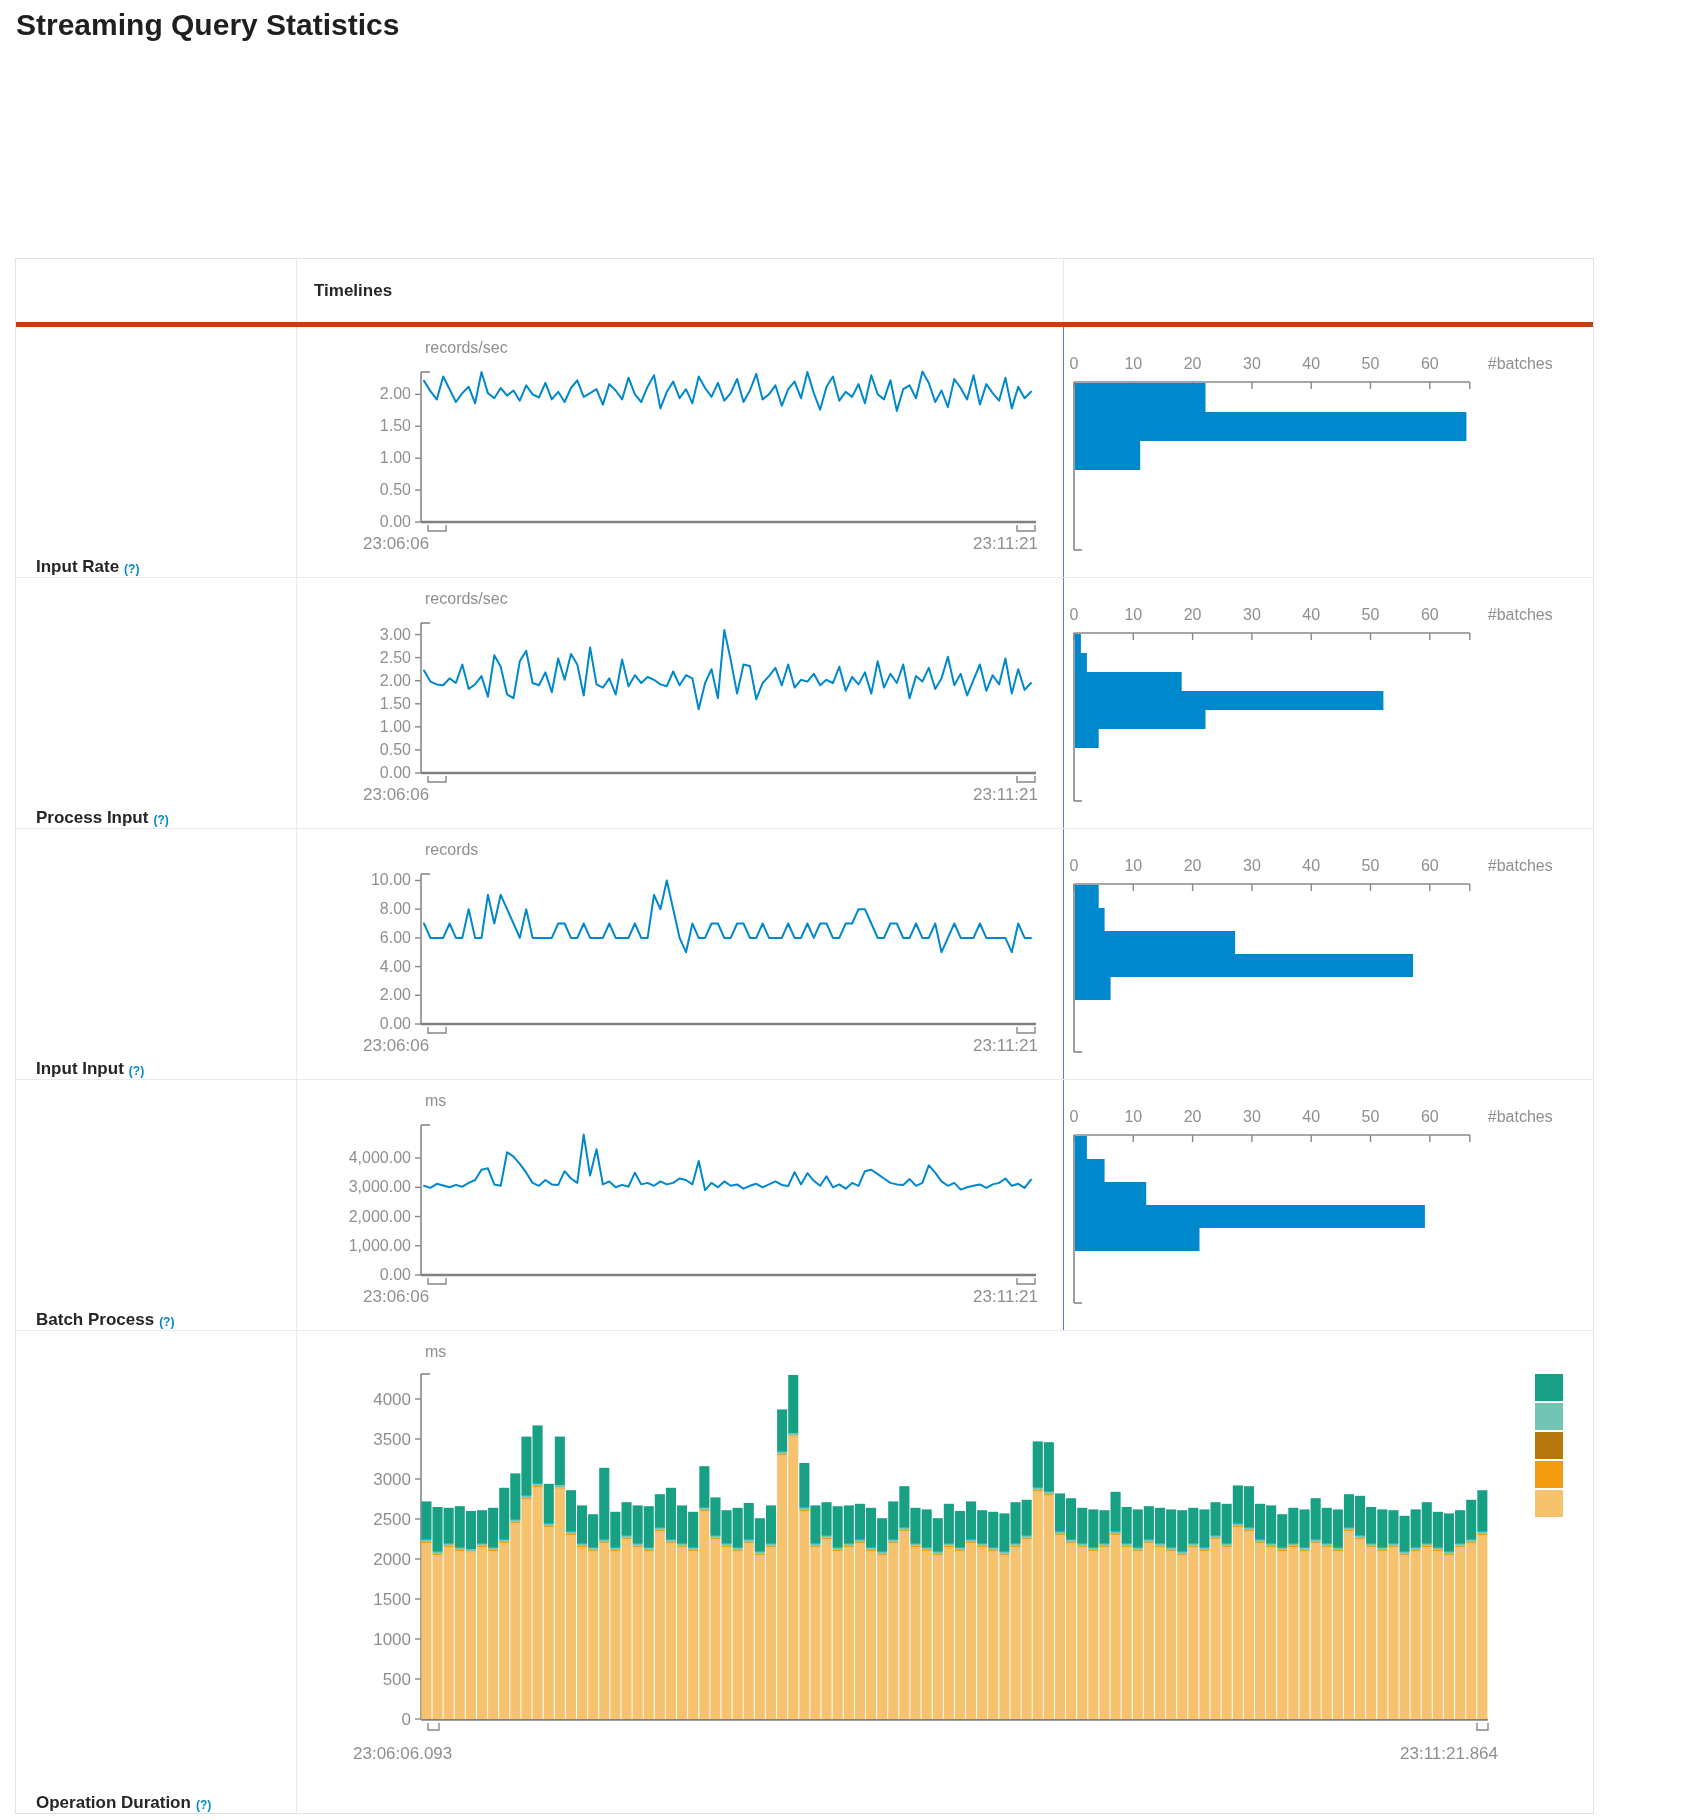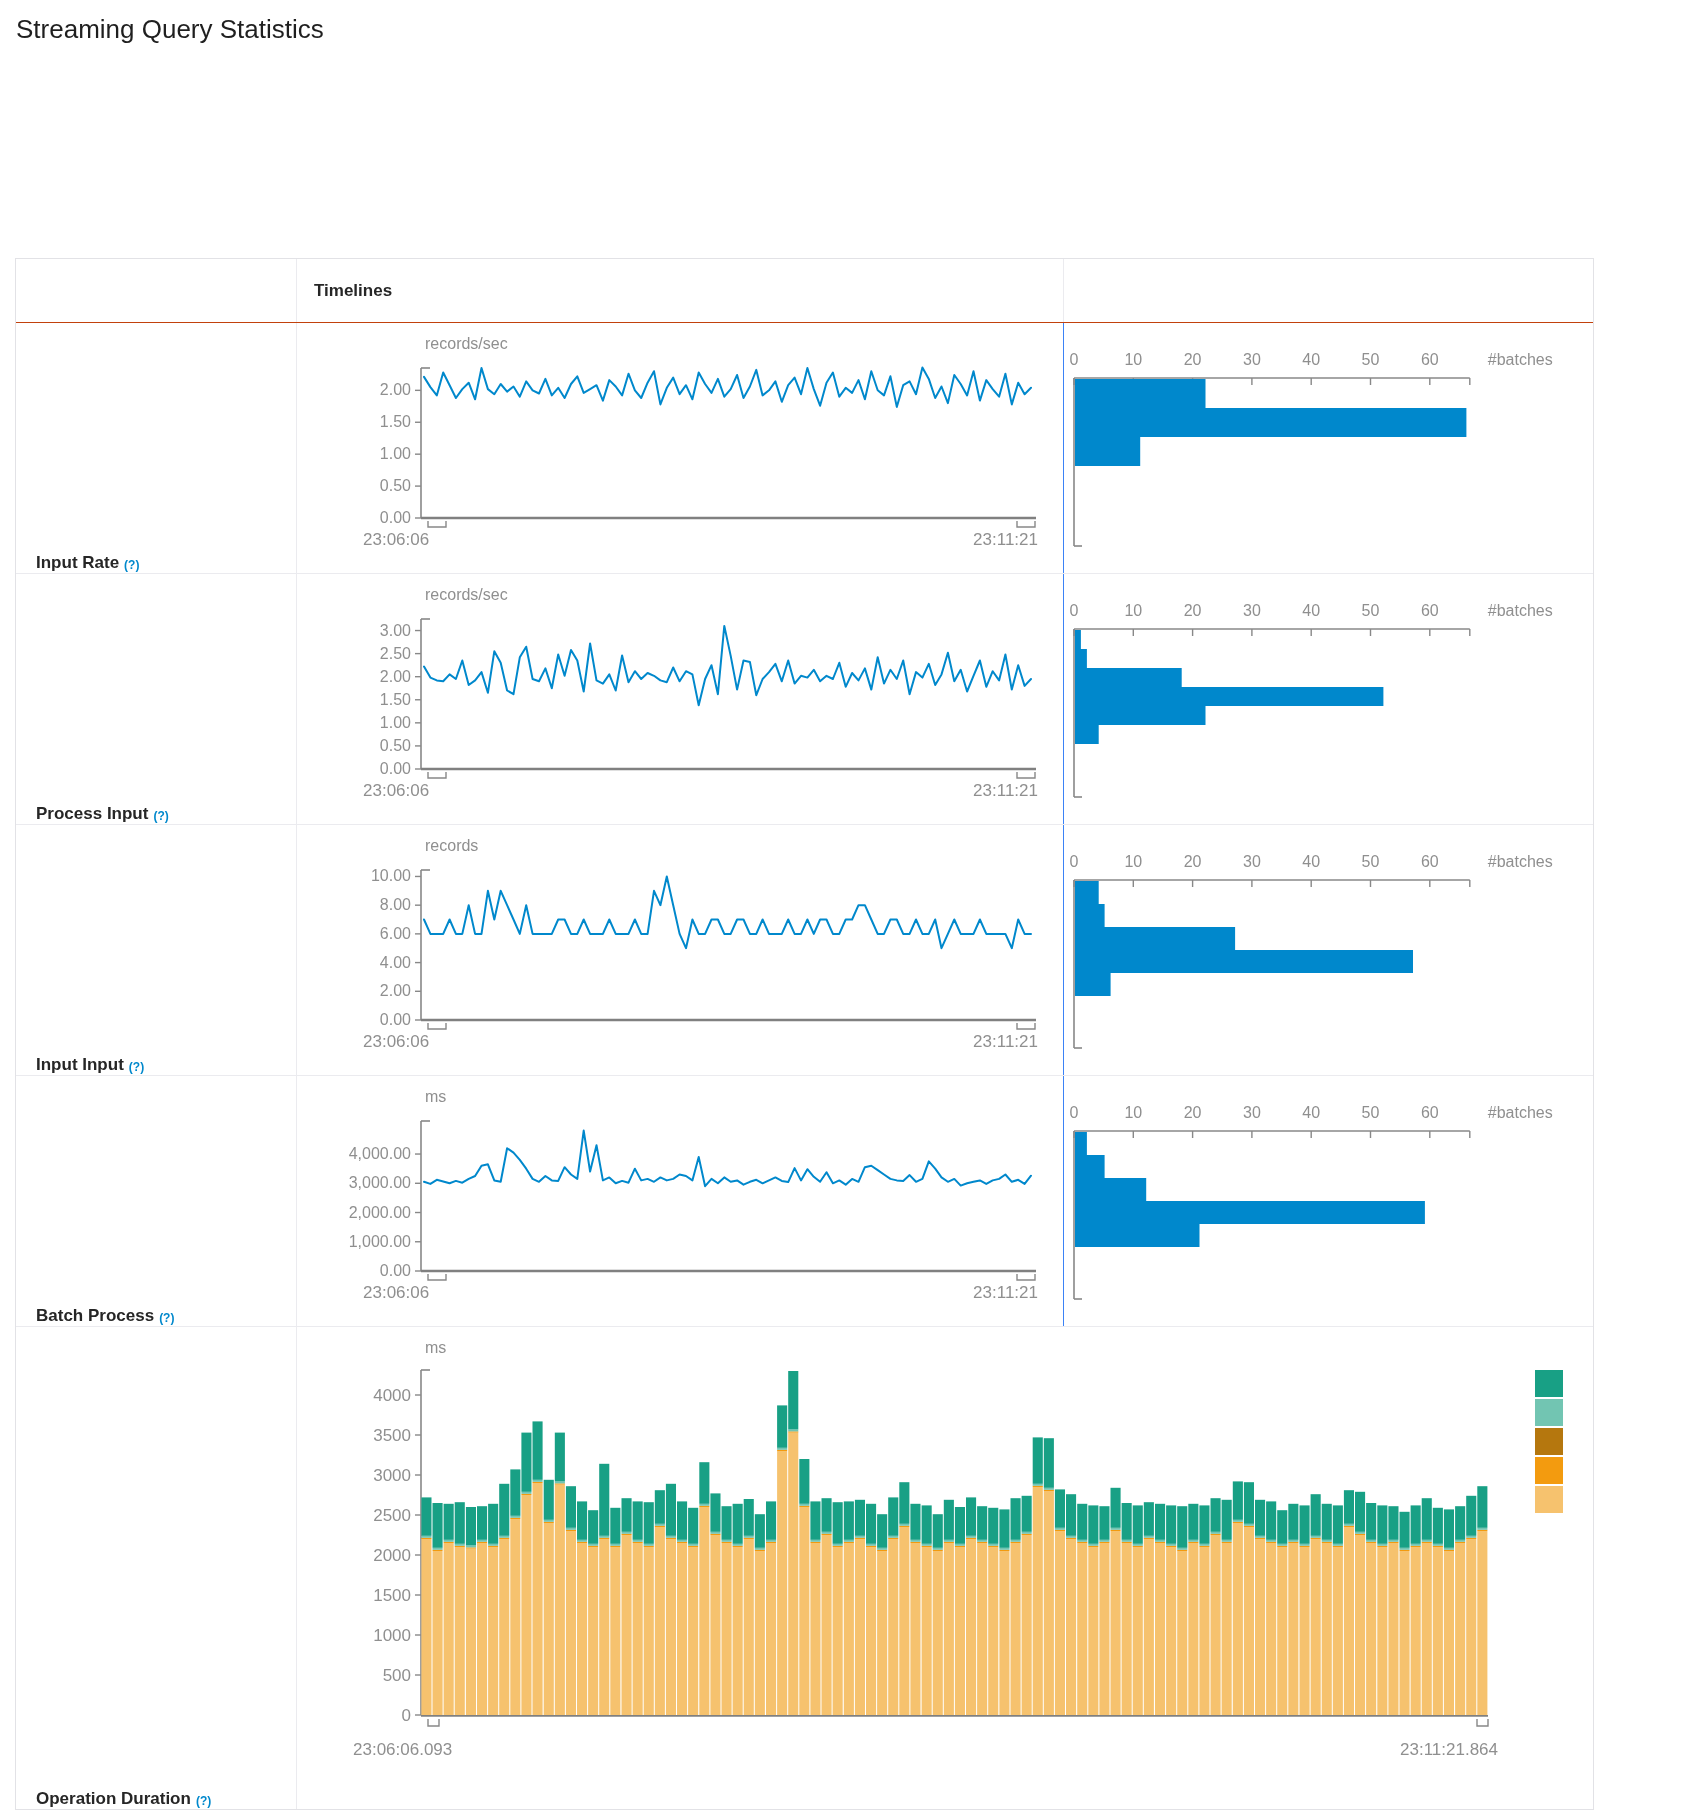--- a/index.html
+++ b/index.html
@@ -1,24 +1,24 @@
 <!DOCTYPE html>
 <html><head>
 <meta charset="utf-8">
 <style>
   html,body{margin:0;padding:0;background:#fff;}
   body{font-family:"Liberation Sans",sans-serif;color:#333;}
   .page{position:relative;width:1693px;height:1820px;background:#fff;overflow:hidden;}
-  .page-title{margin:0;position:absolute;left:16px;top:14px;font-size:26px;font-weight:400;color:#1f1f1f;letter-spacing:0;}
+  .page-title{margin:0;position:absolute;left:16px;top:8px;font-size:30px;font-weight:700;color:#1f1f1f;letter-spacing:0;}
   .subtitle{position:absolute;left:16px;top:64px;font-size:16px;color:#333;}
   .subtitle b{color:#222;}
   .meta{position:absolute;left:16px;top:118px;font-size:16px;line-height:27px;color:#333;}
   .meta b{color:#222;}
   .stats-table{position:absolute;left:15px;top:258px;width:1577px;border:1px solid #e2e2e6;box-sizing:content-box;background:#fff;}
-  .thead{display:flex;height:63px;border-bottom:1px solid #c2410c;}
+  .thead{display:flex;height:63px;border-bottom:5px solid #c2410c;}
   .hcell{box-sizing:border-box;display:flex;align-items:center;font-weight:700;font-size:17px;color:#262626;}
   .c-label{width:281px;border-right:1px solid #ebebef;}
   .c-time{width:767px;border-right:1px solid #ebebef;padding-left:17px;}
   .c-hist{width:529px;padding-left:8px;}
   .trow{display:flex;border-bottom:1px solid #ebebef;}
   .trow:last-child{border-bottom:none;}
   .rlabel{box-sizing:border-box;width:281px;border-right:1px solid #ebebef;display:flex;align-items:flex-end;padding-left:20px;font-weight:700;font-size:17px;color:#262626;}
   .rlabel sup{color:#0088cc;font-size:12px;font-weight:700;margin-left:5px;position:relative;top:-1px;}
   .cellbox{box-sizing:border-box;}
   .tl-cell{width:767px;border-right:1px solid #3b82f6;}

